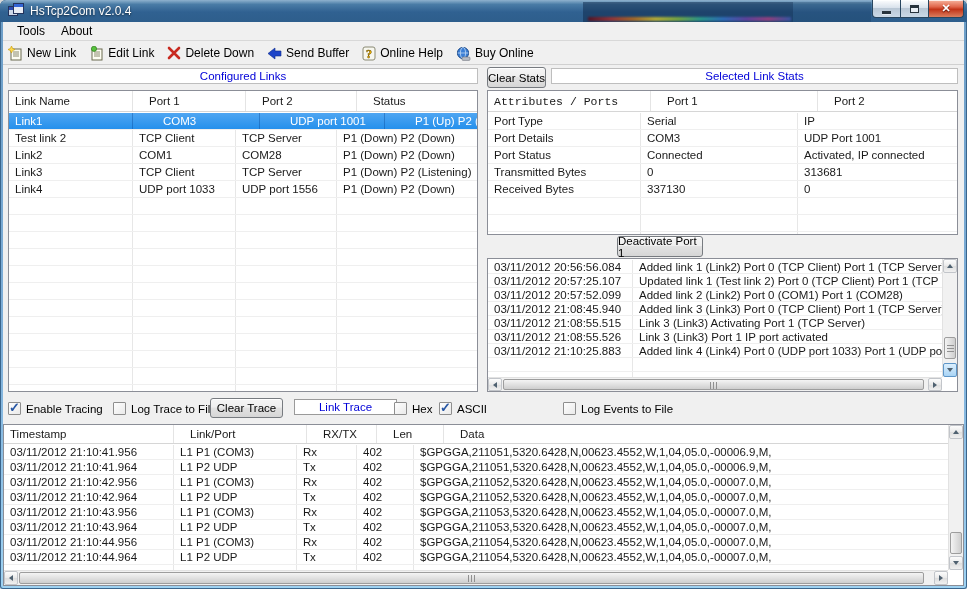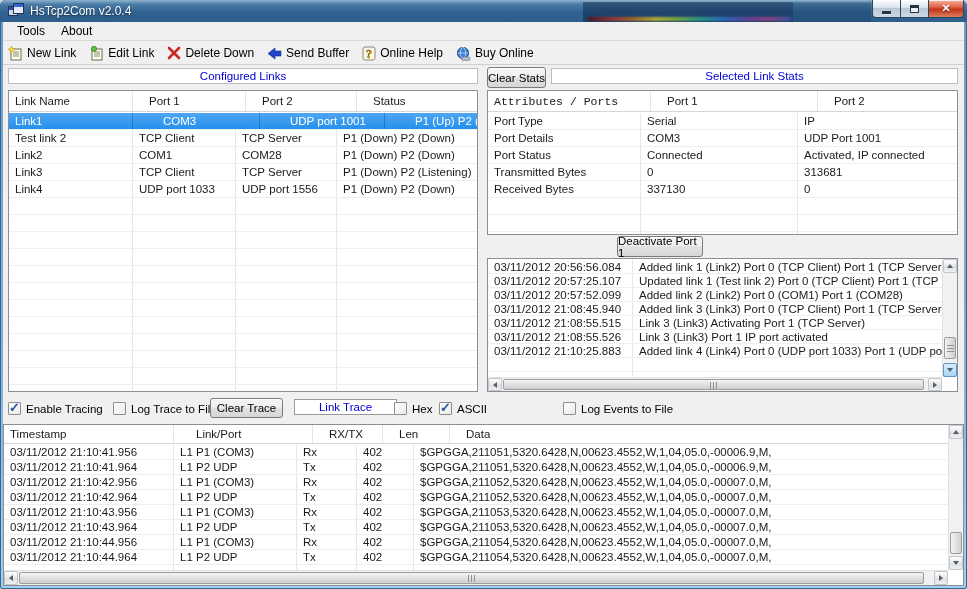--- a/index.html
+++ b/index.html
@@ -430,21 +430,21 @@
     <div class="cb" style="left:391px;top:380px;"></div>
     <div class="cblabel" style="left:409px;top:381px;">Hex</div>
     <div class="cb checked" style="left:436px;top:380px;"></div>
     <div class="cblabel" style="left:454px;top:381px;">ASCII</div>
     <div class="cb" style="left:560px;top:380px;"></div>
     <div class="cblabel" style="left:578px;top:381px;">Log Events to File</div>
 
     <div class="panel trace-panel" style="left:0;top:402px;width:961px;height:162px;">
       <div class="thead">
         <div class="thcell" style="width:170px;">Timestamp</div>
-        <div class="thcell" style="width:123px;margin-left:6px;">Link/Port</div>
+        <div class="thcell" style="width:123px;">Link/Port</div>
         <div class="thcell" style="width:60px;">RX/TX</div>
         <div class="thcell" style="width:57px;">Len</div>
         <div class="thcell" style="flex:1;border-right:none;">Data</div>
       </div>
       <div class="tbody">
           <div class="trow">
             <div class="tcell c0">03/11/2012 21:10:41.956</div>
             <div class="tcell c1">L1 P1 (COM3)</div>
             <div class="tcell c2">Rx</div>
             <div class="tcell c3">402</div>

